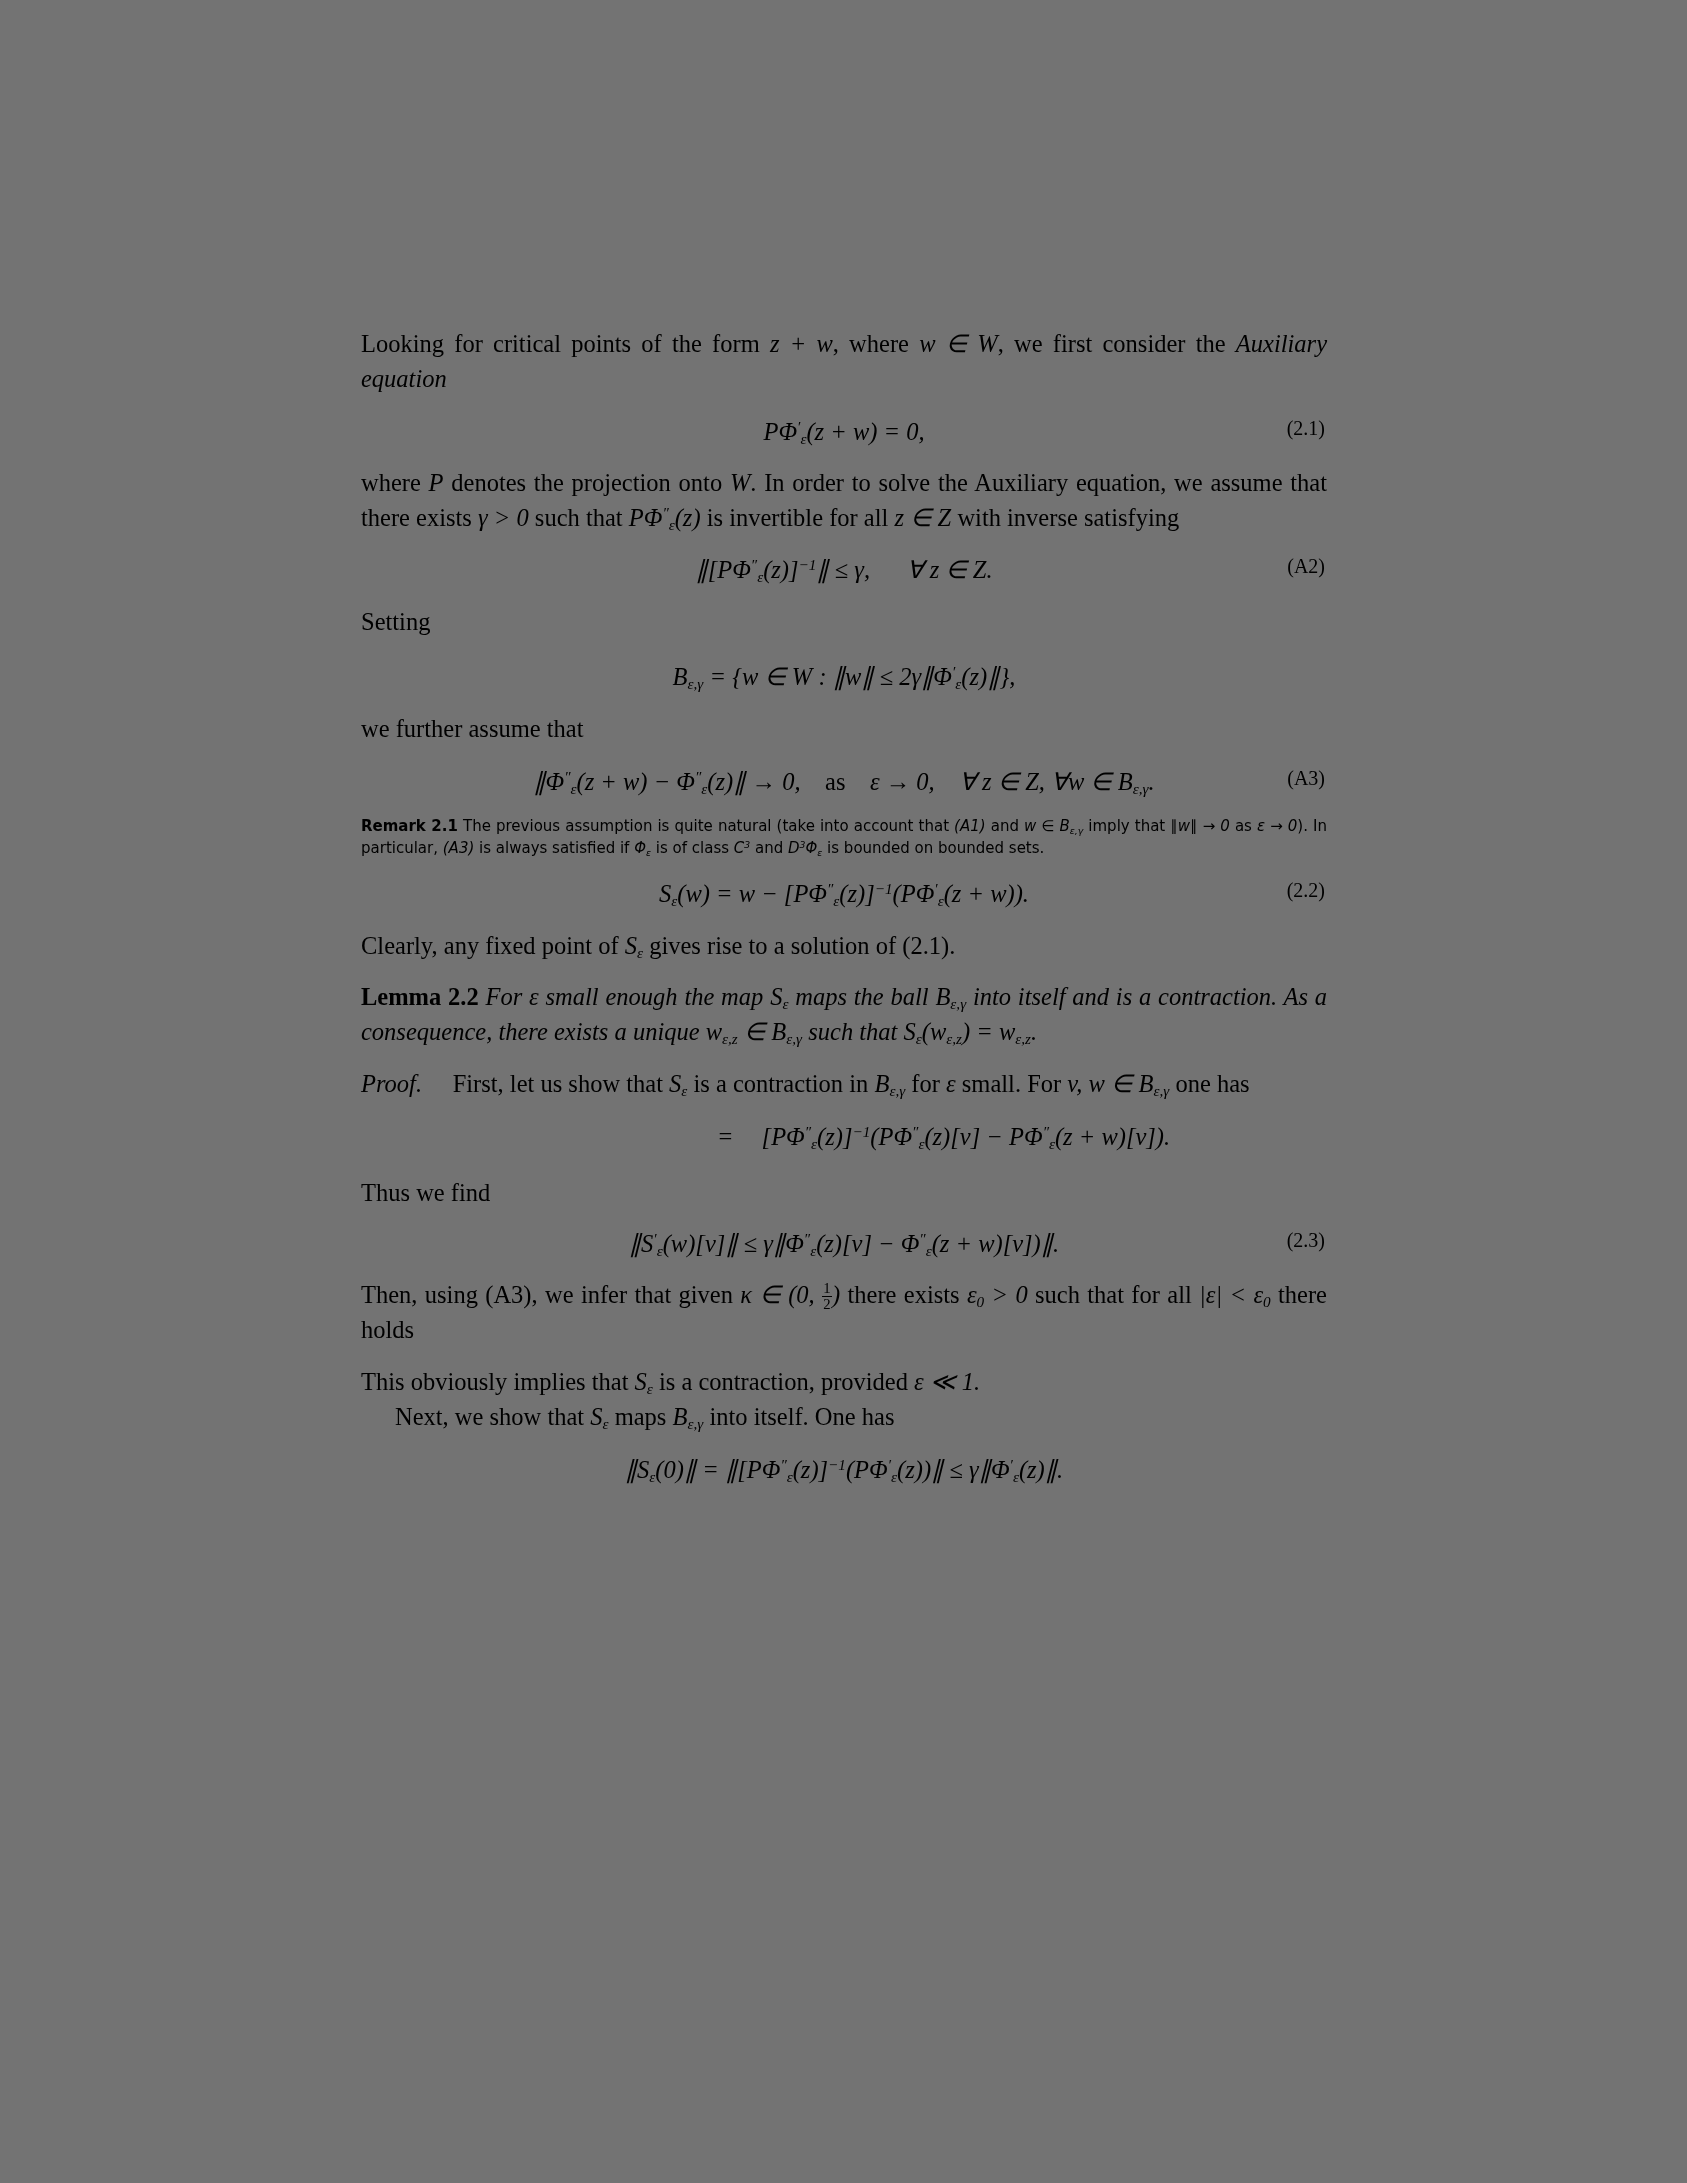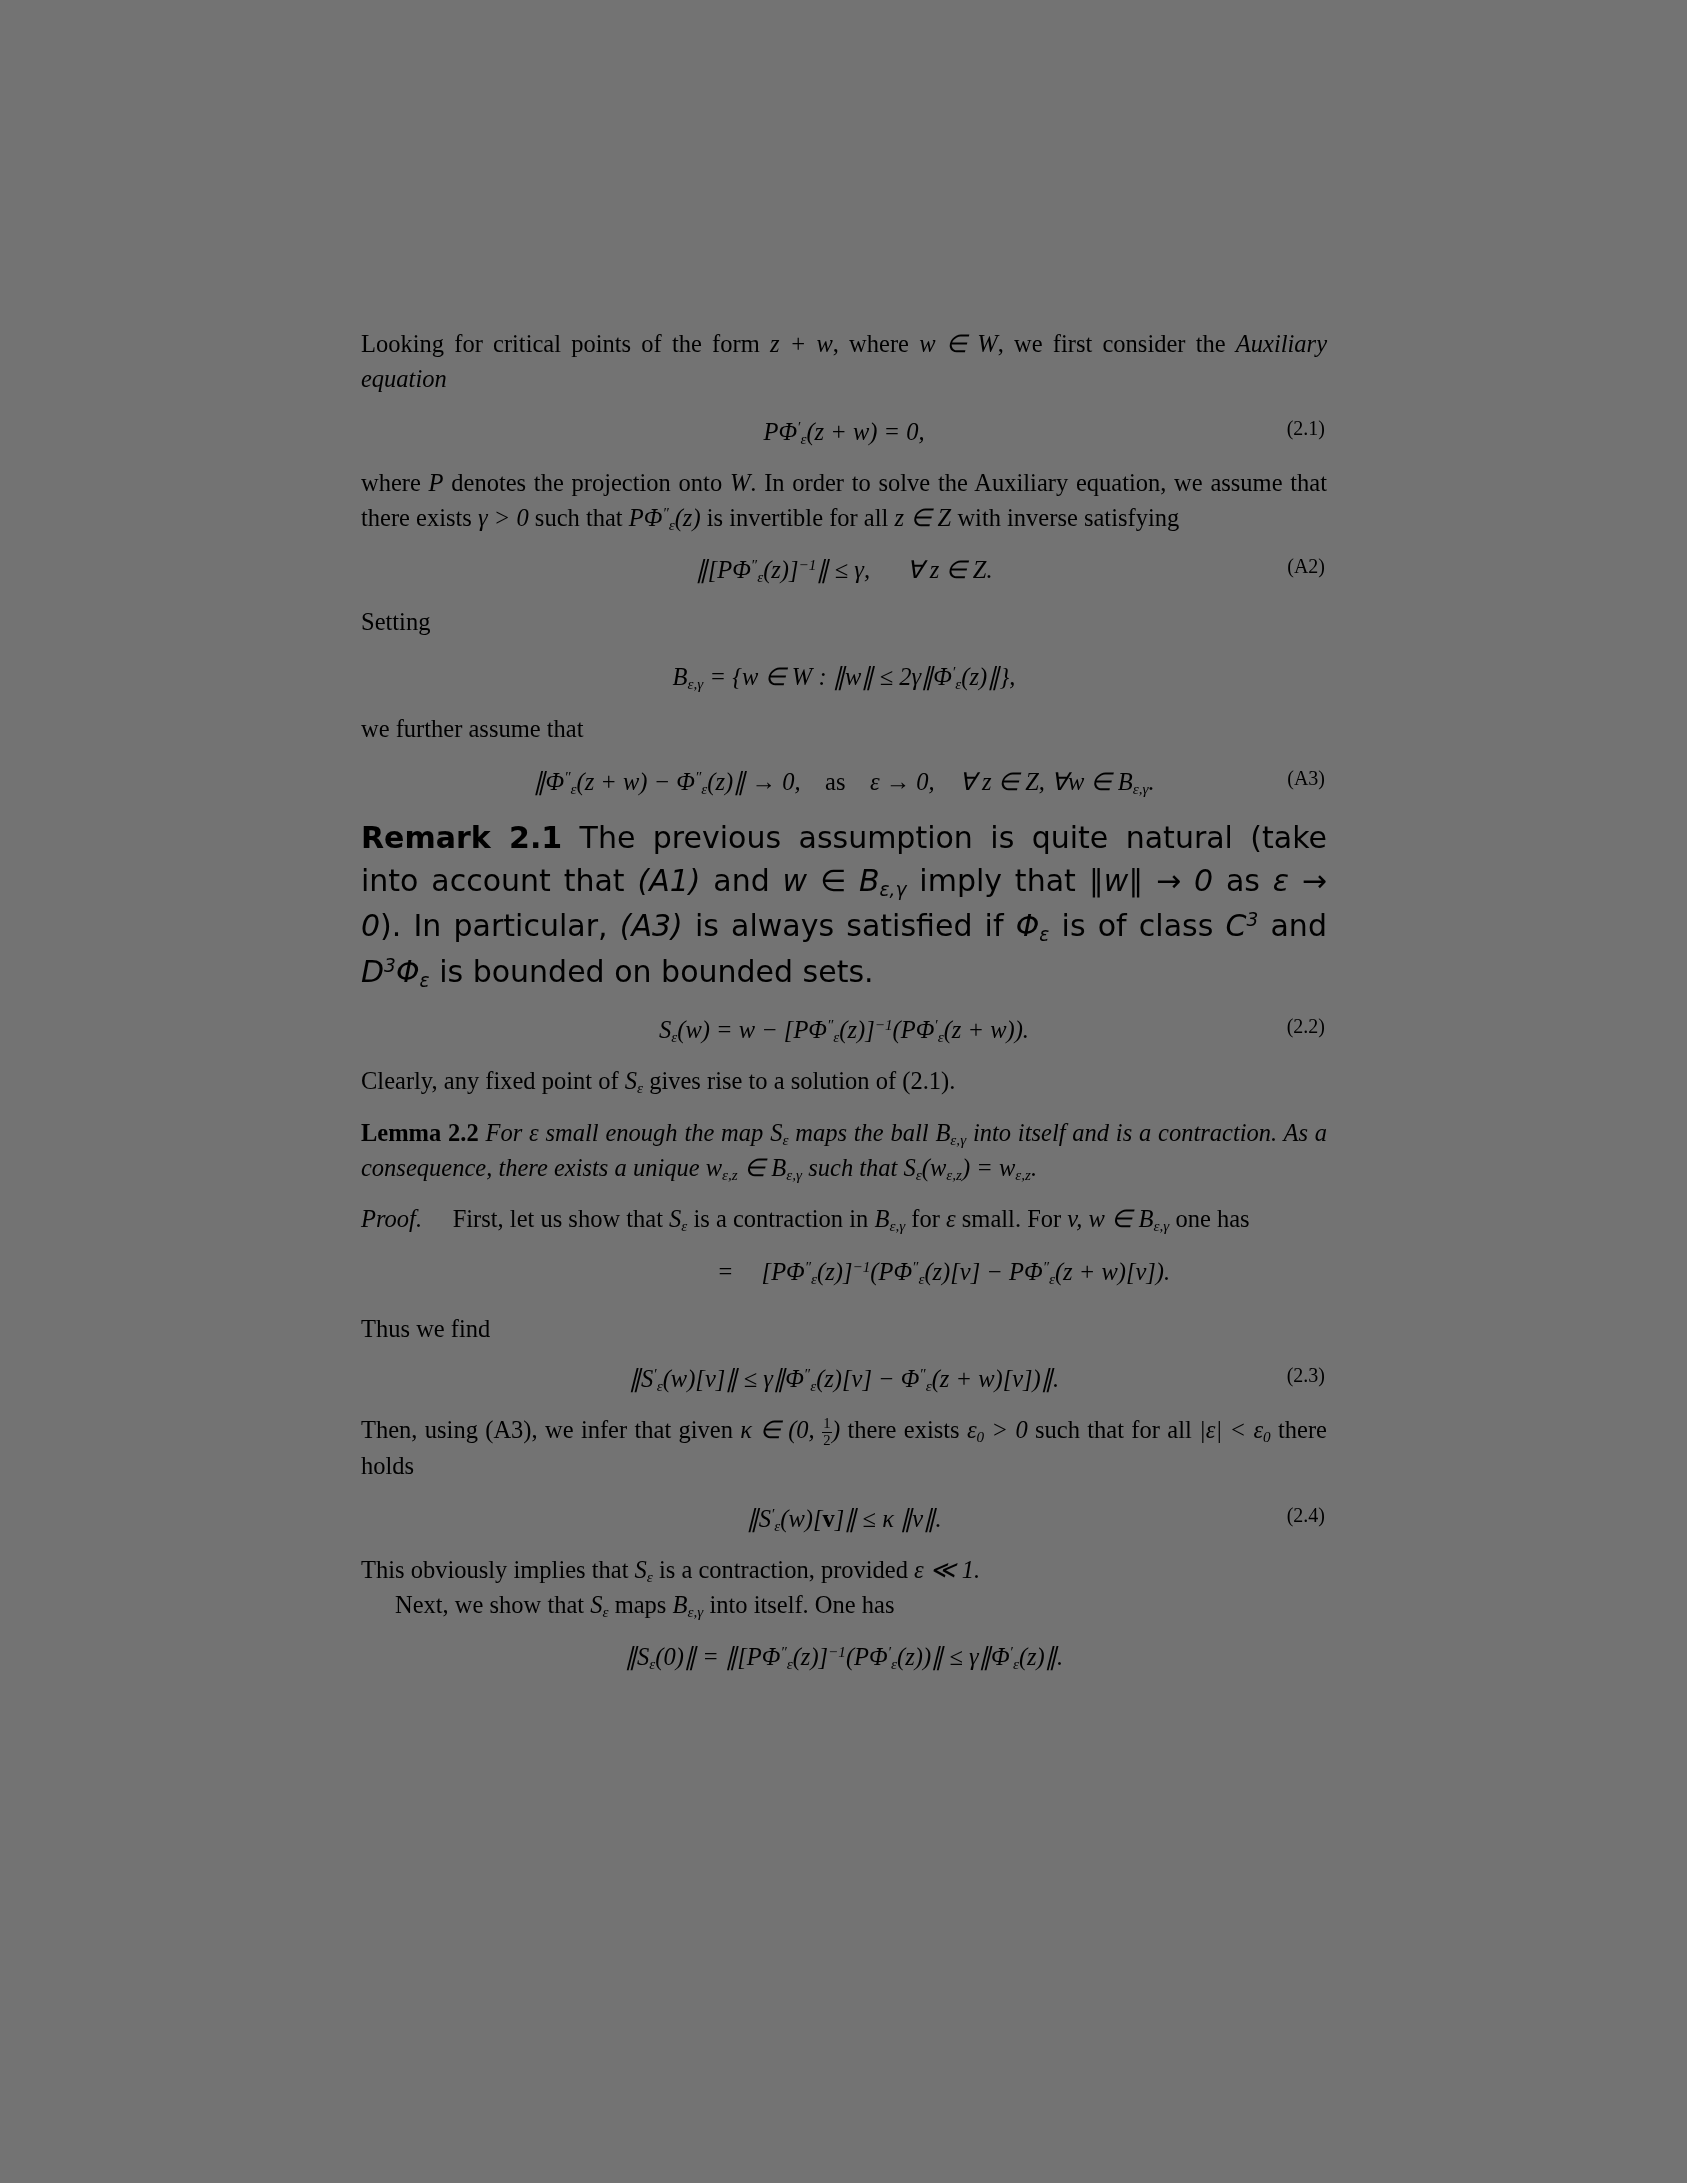--- a/index.html
+++ b/index.html
@@ -50,21 +50,21 @@
     position: absolute;
     right: 2px;
     top: 0;
     font-size: 20px;
   }
   .eqbody { display: inline-block; }
   i, .it { font-style: italic; }
   .bf { font-weight: bold; }
   .sfpara {
     font-family: "DejaVu Sans", sans-serif;
-    font-size: 30px;
+    font-size: 15px;
     line-height: 1.45;
     text-align: justify;
     margin-bottom: 17px;
   }
   sub {
     font-size: 0.62em;
     vertical-align: -0.28em;
   }
   sup {
     font-size: 0.62em;
@@ -243,26 +243,20 @@
     <div class="para">
       <span>Then, using (A3), we infer that given</span>
       <span class="math">κ ∈ (0, <span class="frac up"><span class="num">1</span><span class="den">2</span></span>)</span>
       <span>there exists</span>
       <span class="math">ε<sub>0</sub> &gt; 0</span>
       <span>such that for all</span>
       <span class="math">|ε| &lt; ε<sub>0</sub></span>
       <span>there holds</span>
     </div>
 
-    <div class="eqline">
-      <span class="eqbody">
-        <span class="math">∥S<sup>′</sup><sub>ε</sub>(w)[<span class="bf up">v</span>]∥ ≤ κ ∥v∥.</span>
-      </span>
-      <span class="eqnum">(2.4)</span>
-    </div>
 
     <div class="para tight">
       <span>This obviously implies that</span>
       <span class="math">S<sub>ε</sub></span>
       <span>is a contraction, provided</span>
       <span class="math">ε ≪ 1.</span>
     </div>
 
     <div class="para indent">
       <span>Next, we show that</span>

